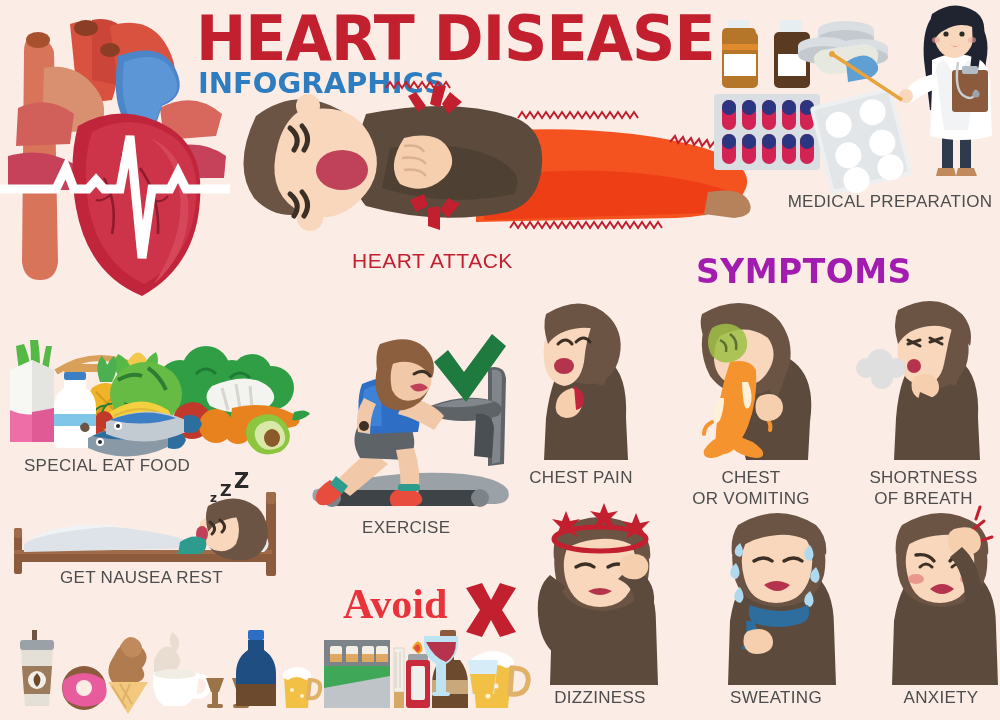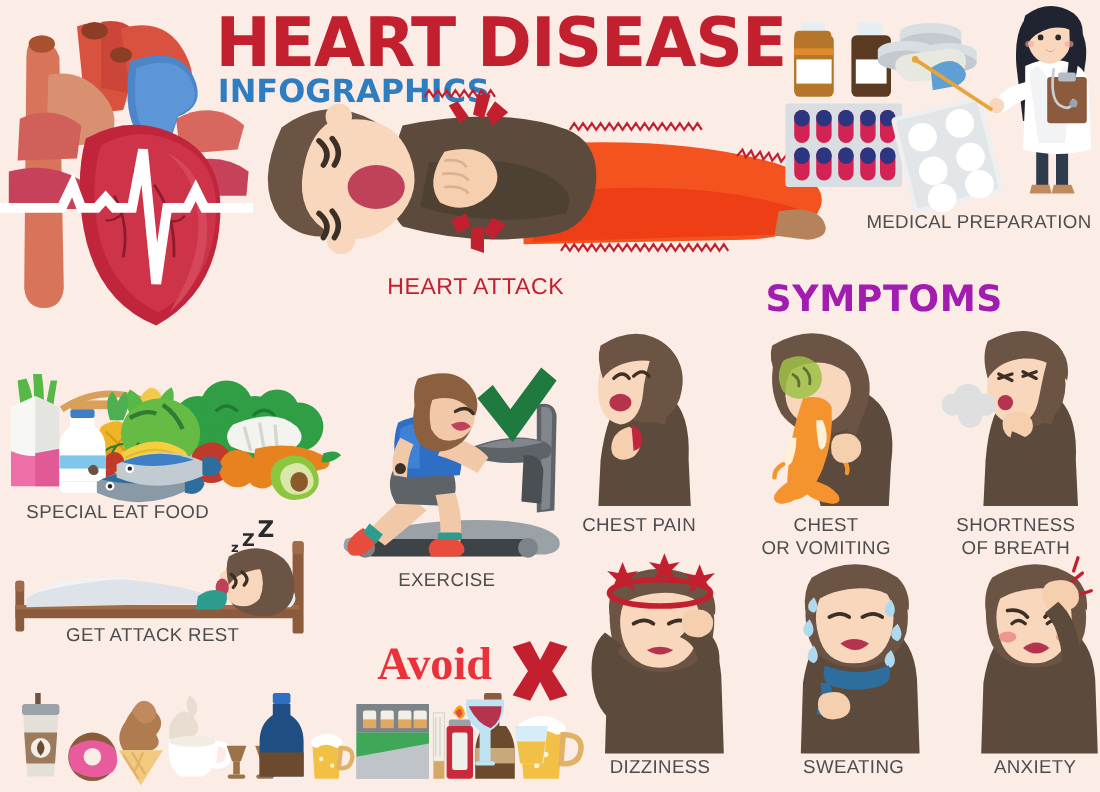--- a/index.html
+++ b/index.html
@@ -512,21 +512,21 @@
 
       <ellipse cx="188" cy="46" rx="6" ry="8" fill="#C0415A"></ellipse>
 
       <path d="M166 54 q14 -10 26 -2 q2 10 -6 14 l-22 0z" fill="#2E9B8F"></path>
 
       <text x="196" y="14" font-family="DejaVu Sans, sans-serif" font-size="12" font-weight="bold" fill="#2A2A2A">z</text>
       <text x="206" y="8" font-family="DejaVu Sans, sans-serif" font-size="16" font-weight="bold" fill="#2A2A2A">Z</text>
       <text x="220" y="0" font-family="DejaVu Sans, sans-serif" font-size="21" font-weight="bold" fill="#2A2A2A">Z</text>
     </svg>
   </div>
-  <div class="abs cap" style="left:60px;top:568px;width:200px;text-align:left;">GET ATTACK REST</div>
+  <div class="abs cap" style="left:60px;top:568px;width:200px;text-align:left;">GET NAUSEA REST</div>
 
   <div class="abs" style="left:300px;top:340px;width:220px;height:180px;">
     <svg width="220" height="180" viewBox="0 0 220 180">
 
       <path d="M188 28 q16 -4 18 10 l-2 86 -16 2z" fill="#5E6368"></path>
       <path d="M192 30 q10 -2 10 8 l-2 84 -8 2z" fill="#80868C"></path>
 
       <path d="M130 66 q38 -14 66 -4 q10 6 2 14 q-34 10 -68 0z" fill="#5E6368"></path>
       <path d="M134 66 q36 -12 60 -4 q-30 8 -60 4z" fill="#80868C"></path>
 

